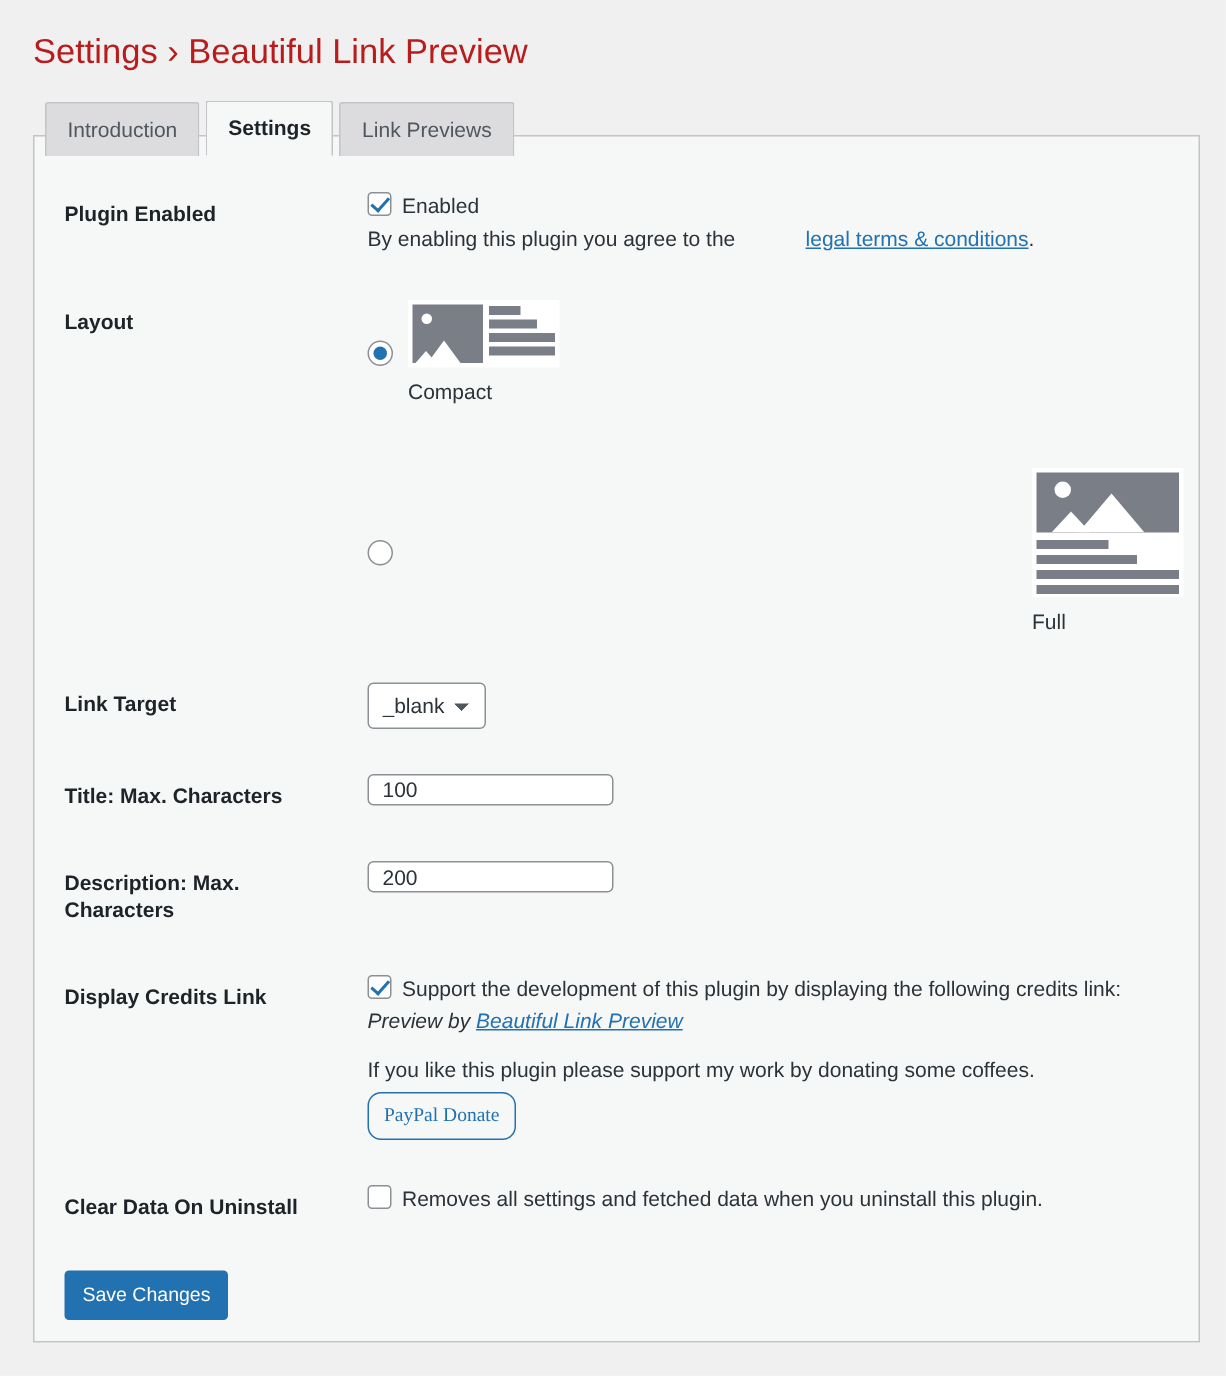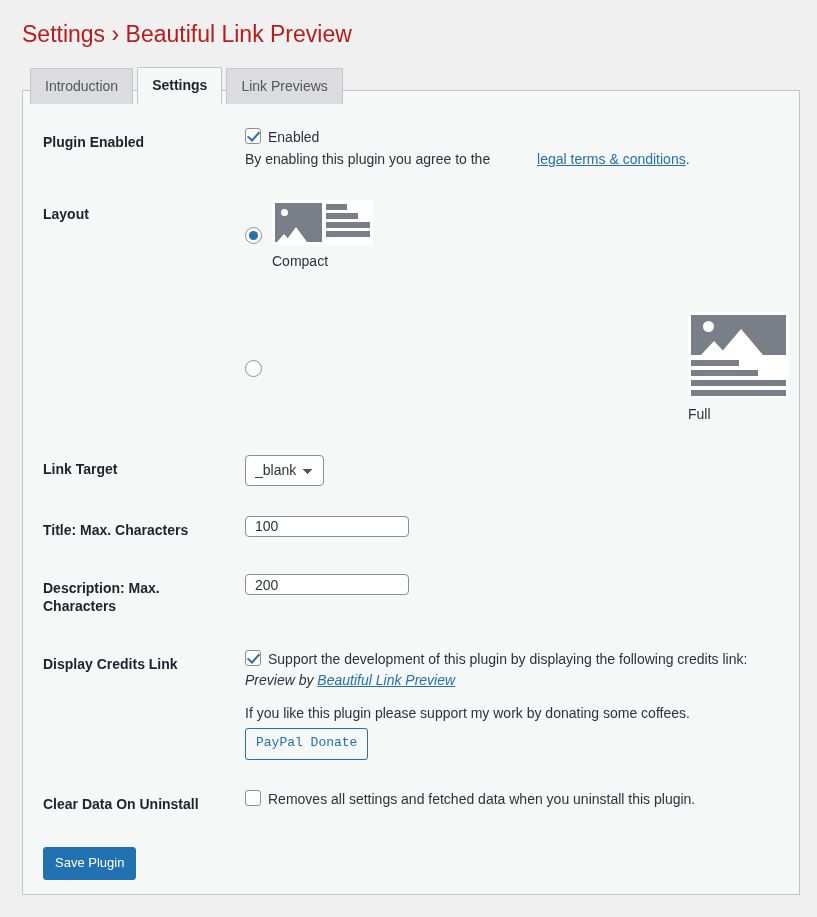--- a/index.html
+++ b/index.html
@@ -251,26 +251,26 @@
     font-size: 13px;
     color: #fff;
     background: #2271b1;
     border: 1px solid #2271b1;
     border-radius: 3px;
     padding: 6px 11px 7px;
     cursor: pointer;
     line-height: 1.4;
   }
   .btn-secondary {
-    font-family: Liberation Mono, monospace;
+    font-family: Liberation Serif, serif;
     font-size: 13px;
     color: #2271b1;
     background: #f6f7f7;
     border: 1px solid #2271b1;
-    border-radius: 3px;
+    border-radius: 9px;
     padding: 5px 10px 6px;
     cursor: pointer;
     line-height: 1.4;
     margin-top: 4px;
   }
   .credits-preview {
     font-style: italic;
     margin-top: 1px;
   }
   .credits-preview a {
@@ -395,15 +395,15 @@
         <div class="cb-line">
           <span class="cb"></span>
           <span class="txt">Removes all settings and fetched data when you uninstall this plugin.</span>
         </div>
       </td>
     </tr>
   </tbody>
     </table>
 
   <div class="save-wrap">
-    <button class="btn-primary">Save Plugin</button>
+    <button class="btn-primary">Save Changes</button>
   </div>
 </div>
 
 </body></html>

